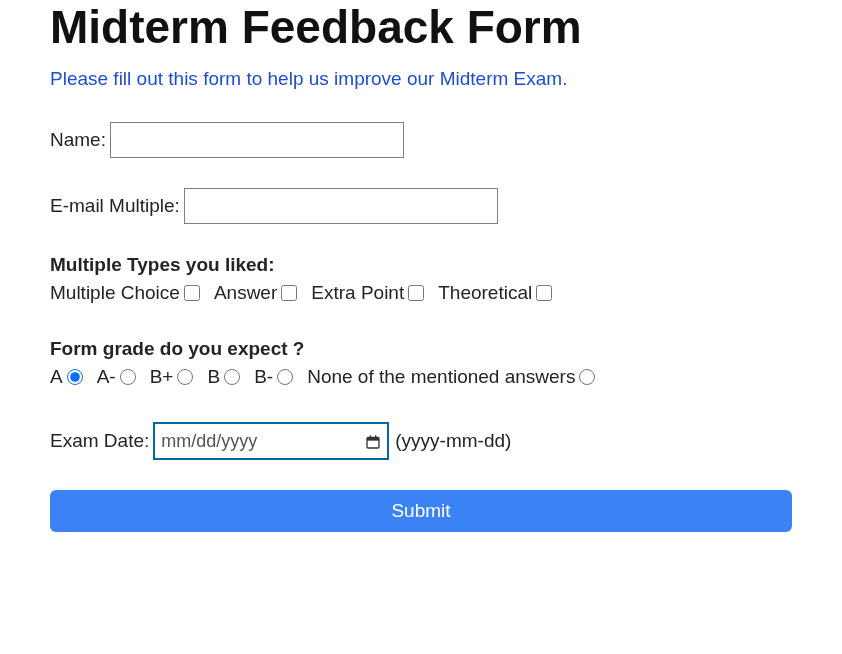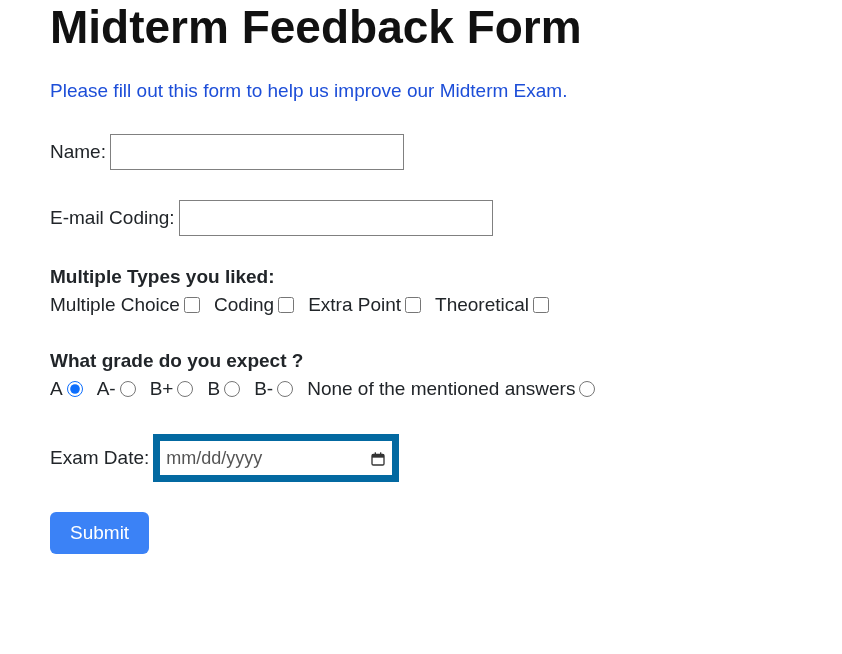--- a/index.html
+++ b/index.html
@@ -9,21 +9,21 @@
     font-family: "Segoe UI", Arial, sans-serif;
     color: #212529;
     width: 842px;
   }
   .page {
     padding: 0 50px 40px 50px;
   }
   h1 {
     font-size: 46px;
     font-weight: 700;
-    margin: 0 0 26px 0;
+    margin: 0 0 14px 0;
     color: #111;
   }
   .intro {
     font-size: 19px;
     color: #1d4ed8;
     margin-bottom: 32px;
   }
   .field-row {
     font-size: 19px;
     margin-bottom: 30px;
@@ -75,21 +75,21 @@
   }
   .options-row .opt:last-child input[type=checkbox],
   .options-row .opt:last-child input[type=radio] {
     margin-right: 0;
   }
 
   
   .date-wrap {
     display: inline-flex;
     align-items: center;
-    border: 7px solid #0369a1;
+    border: 2px solid #0369a1;
     padding: 4px 6px;
     height: 26px;
     width: 220px;
     box-sizing: content-box;
     justify-content: space-between;
   }
   .date-placeholder {
     color: #555;
     font-size: 18px;
   }
@@ -99,20 +99,21 @@
     display: inline-block;
   }
   .hint {
     margin-left: 6px;
     font-size: 19px;
   }
   .buttons {
     display: flex;
     gap: 8px;
     margin-top: 10px;
+    flex-direction: column;
   }
   button.btn {
     background: #2e7bff;
     background: #2f7bff;
     background: #2f7bfe;
     background: #2f7bff;
     border: none;
     color: #ffffff;
     font-size: 19px;
     padding: 10px 20px;
@@ -132,45 +133,45 @@
 <div class="page">
   <h1>Midterm Feedback Form</h1>
   <div class="intro">Please fill out this form to help us improve our Midterm Exam.</div>
 
   <div class="field-row">
     <label class="inline-label">Name:</label>
     <input type="text" class="name-input" value="" style="">
   </div>
 
   <div class="field-row">
-    <label class="inline-label">E-mail Coding:</label>
+    <label class="inline-label">E-mail Multiple:</label>
     <input type="email" class="email-input" value="" style="">
   </div>
 
   <div class="section-title">Multiple Types you liked:</div>
   <div class="options-row">
     <span class="opt">
       <span class="lbl">Multiple Choice</span>
       <input type="checkbox" style="">
     </span>
     <span class="opt">
-      <span class="lbl">Coding</span>
+      <span class="lbl">Answer</span>
       <input type="checkbox" style="">
     </span>
     <span class="opt">
       <span class="lbl">Extra Point</span>
       <input type="checkbox" style="">
     </span>
     <span class="opt">
       <span class="lbl">Theoretical</span>
       <input type="checkbox" style="">
     </span>
   </div>
 
-  <div class="section-title">What grade do you expect ?</div>
+  <div class="section-title">Form grade do you expect ?</div>
   <div class="options-row">
     <span class="opt">
       <span class="lbl">A</span>
       <input type="radio" name="grade" checked="" style="">
     </span>
     <span class="opt">
       <span class="lbl">A-</span>
       <input type="radio" name="grade" style="">
     </span>
     <span class="opt">
@@ -197,18 +198,19 @@
       <span class="date-placeholder">mm/dd/yyyy</span>
       <span class="calendar-icon">
         <svg viewBox="0 0 24 24" width="16" height="16" fill="#333">
           <rect x="3" y="5" width="18" height="16" rx="2" ry="2" fill="none" stroke="#333" stroke-width="2"></rect>
           <rect x="3" y="5" width="18" height="5" fill="#333"></rect>
           <rect x="7" y="2" width="2" height="5" fill="#333"></rect>
           <rect x="15" y="2" width="2" height="5" fill="#333"></rect>
         </svg>
       </span>
     </span>
+    <span class="hint">(yyyy-mm-dd)</span>
   </div>
 
   <div class="buttons">
     <button class="btn" type="submit">Submit</button>
   </div>
 </div>
 
 </body></html>

